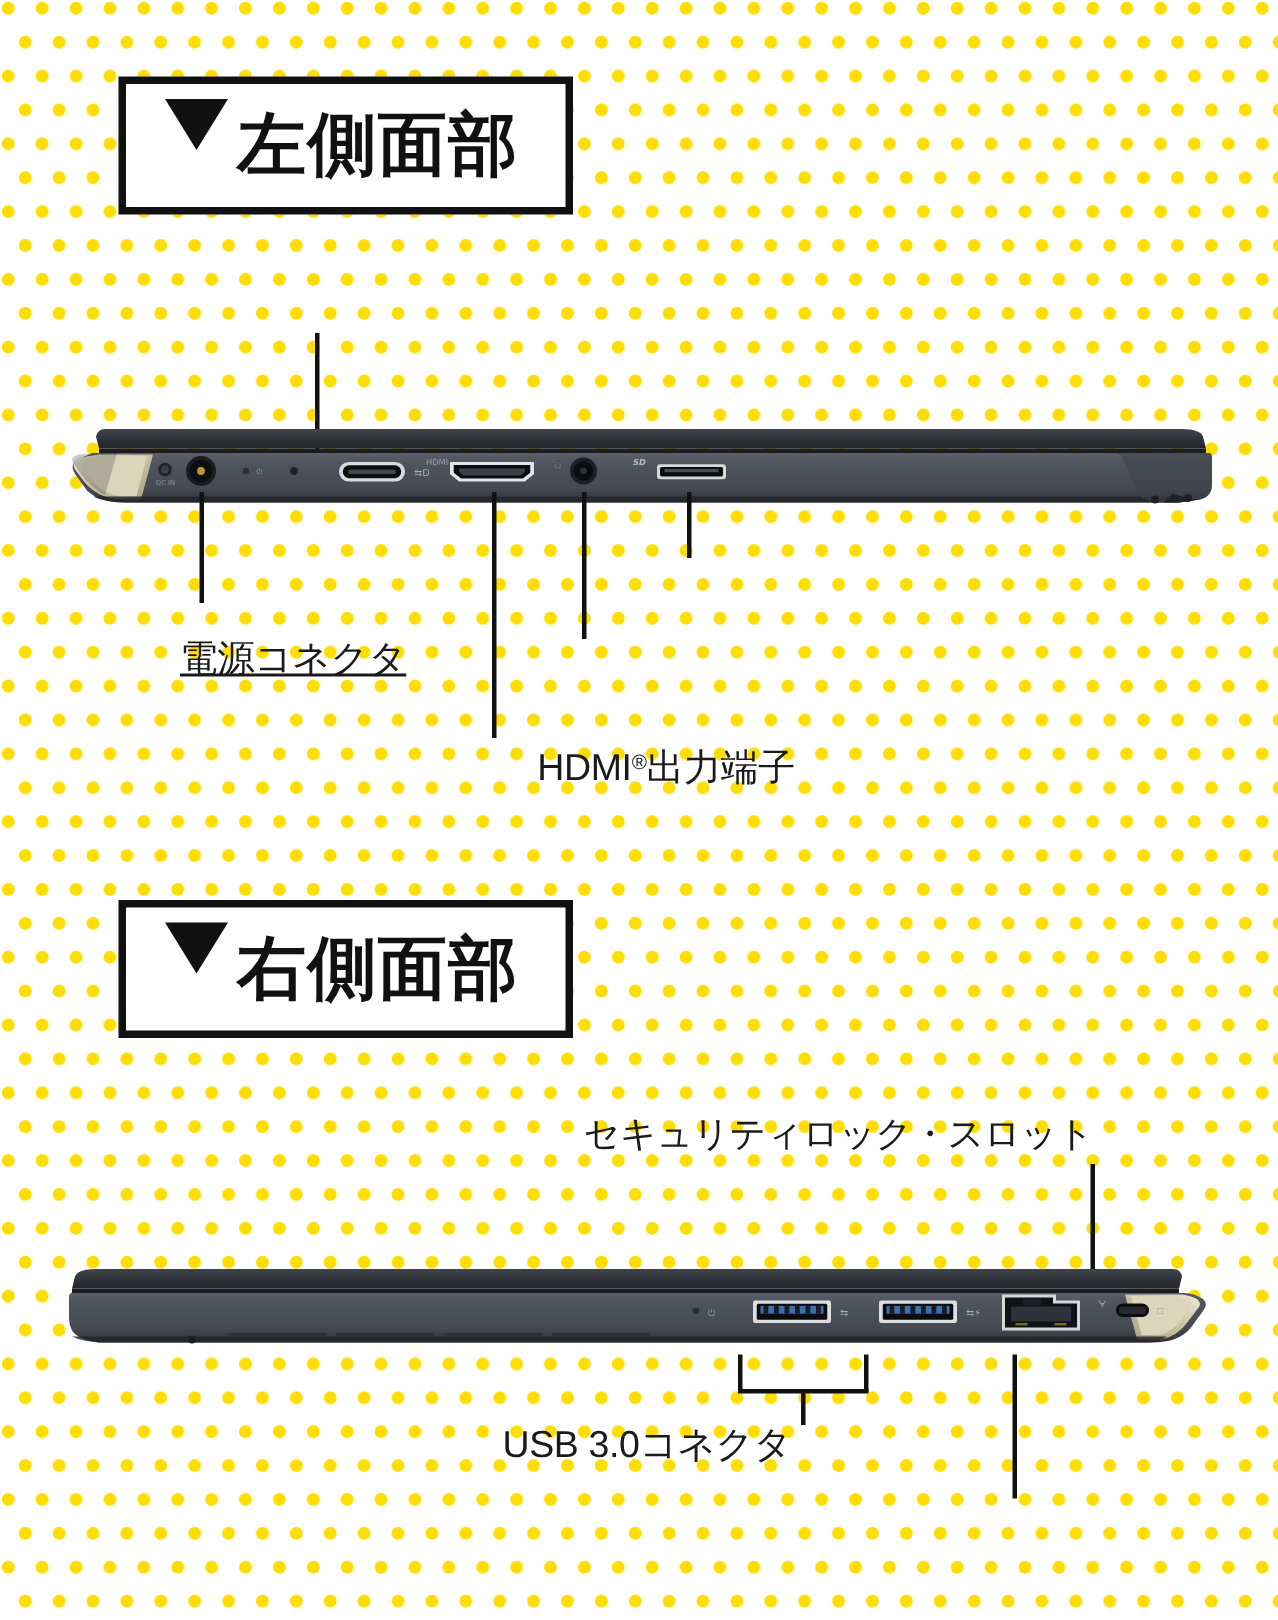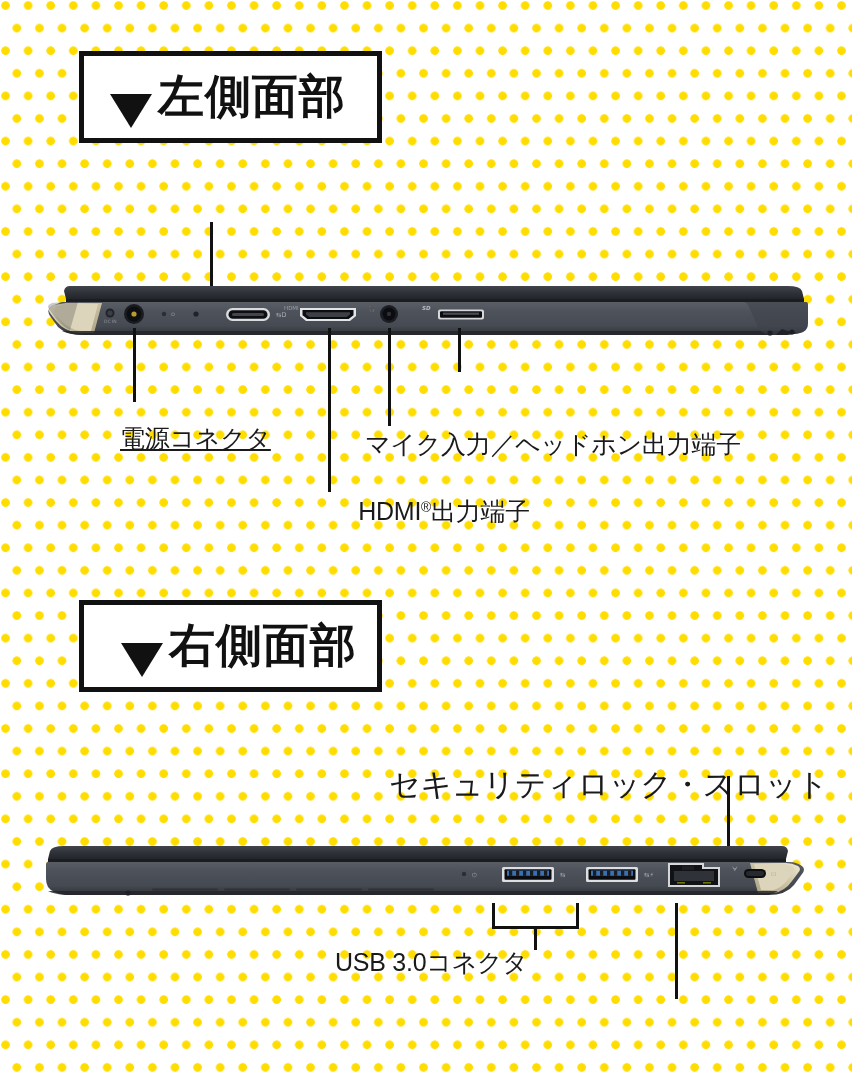--- a/index.html
+++ b/index.html
@@ -32,21 +32,21 @@
   .sect-head {
     position: absolute;
     background: #ffffff;
     border: 5px solid #111111;
     display: flex;
     align-items: center;
     box-sizing: border-box;
   }
   .sect-head-inner {
     display: flex;
-    align-items: flex-end;
+    align-items: flex-start;
     white-space: nowrap;
     font-weight: bold;
     letter-spacing: 0.02em;
     color: #111111;
   }
   .tri {
     display: inline-block;
     width: 0;
     height: 0;
     border-left: 21px solid transparent;
@@ -188,34 +188,33 @@
   </div>
 
   <div class="leader leader-v" style="left:133px; top:328px; height:74px;"></div>
   <div class="leader leader-v" style="left:328px; top:328px; height:164px;"></div>
   <div class="leader leader-v" style="left:388px; top:328px; height:98px;"></div>
   <div class="leader leader-v" style="left:458px; top:328px; height:44px;"></div>
 
 
   <div class="lbl" style="left:120px; top:422px; font-size:25px;text-decoration:underline;">電源コネクタ</div>
 
-  <div class="lbl" style="left:365px; top:428px; font-size:25px;">マイク入力／ヘッドホン出力端子</div>
 
   <div class="lbl" style="left:644px; top:495px; font-size:25px; transform:translateX(-100%); left:530px;">
     <span>HDMI</span><sup>®</sup><span>出力端子</span>
   </div>
 
-  <div class="sect-head" style="left:79px; top:600px; width:303px; height:92px; padding-left:37px;">
+  <div class="sect-head" style="left:79px; top:600px; width:303px; height:92px; padding-left:26px;">
     <div class="sect-head-inner" style="font-size:46px;">
       <span class="tri"></span>
       <span>右側面部</span>
     </div>
   </div>
 
-  <div class="lbl" style="left:389px; top:740px; font-size:31px;margin-top:24px;">セキュリティロック・スロット</div>
+  <div class="lbl" style="left:389px; top:740px; font-size:24px;">セキュリティロック・スロット</div>
 
   <div class="leader leader-v" style="left:727px; top:776px; height:82px;"></div>
 
   <div class="laptop" style="left:44px; top:843px;">
     <svg width="764" height="62" viewBox="0 0 764 62" xmlns="http://www.w3.org/2000/svg">
       <defs>
         <linearGradient id="bodyGradR" x1="0" y1="0" x2="0" y2="1">
           <stop offset="0%" stop-color="#595d65"></stop>
           <stop offset="28%" stop-color="#4d5159"></stop>
           <stop offset="72%" stop-color="#454951"></stop>

